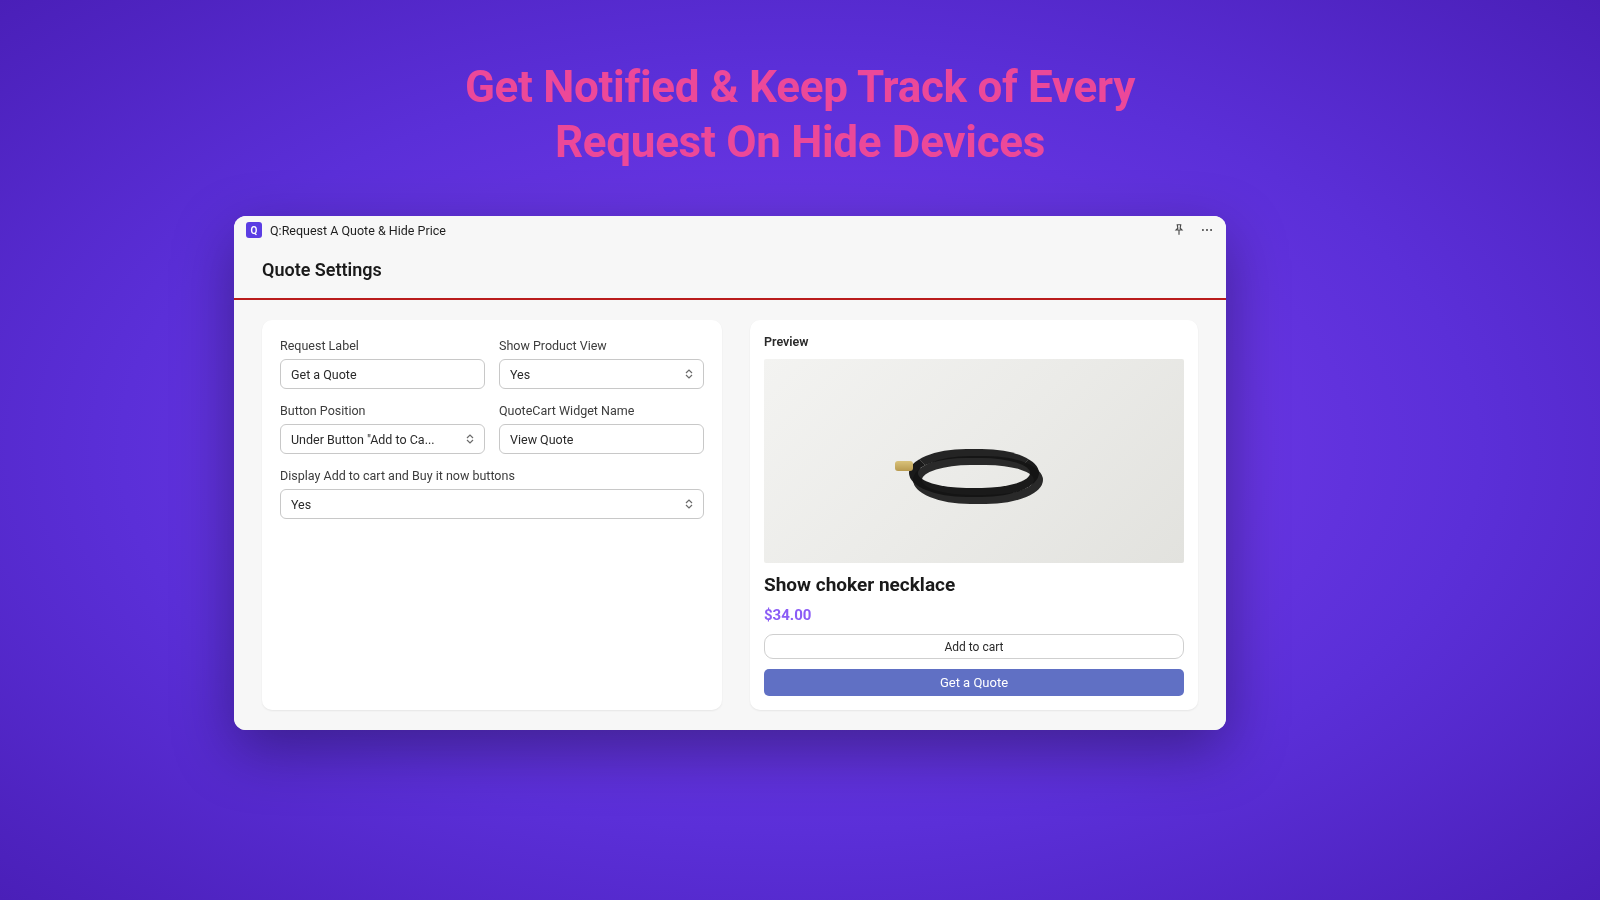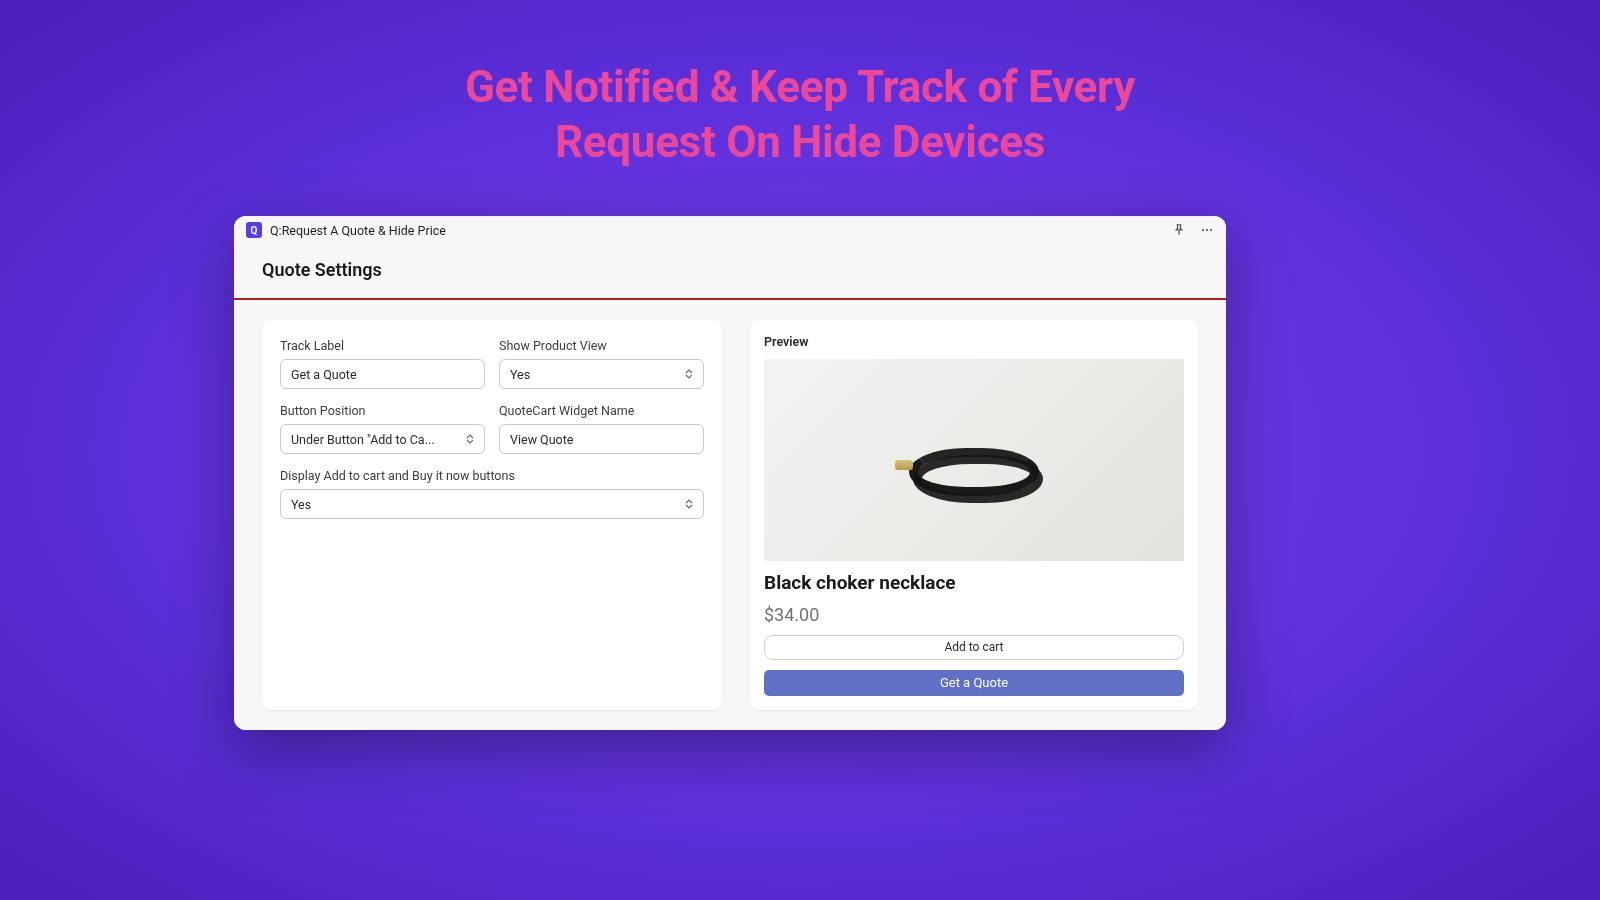--- a/index.html
+++ b/index.html
@@ -24,21 +24,21 @@
 .select-caret{display:flex;flex-direction:column;gap:0;color:#6b6b6b}
 .select-caret svg{display:block}
 .preview-card{flex:1;padding:14px;display:flex;flex-direction:column;gap:10px}
 .preview-label{font-size:12.5px;font-weight:600;color:#2a2a2a}
 .preview-img{width:100%;height:230px;border-radius:2px;background:linear-gradient(135deg,#f3f3f1 0%,#ebebe8 50%,#e2e2de 100%);position:relative;overflow:hidden}
 .choker{position:absolute;left:50%;top:56%;transform:translate(-50%,-50%)}
 .ring{width:130px;height:48px;border:9px solid #1a1a1a;border-radius:62px/26px;border-top-color:#242424}
 .ring2{position:absolute;top:7px;left:4px;width:130px;height:48px;border:9px solid #141414;border-radius:62px/26px;opacity:.9}
 .clasp{position:absolute;left:-14px;top:12px;width:18px;height:10px;background:linear-gradient(#d9c27a,#b89a4f);border-radius:3px}
 .prod-title{font-size:19px;font-weight:700;color:#1a1a1a}
-.prod-price{font-size:18px;font-weight:400;color:#737373}
+.prod-price{font-size:15px;font-weight:700;color:#8b5cf6}
 .atc-btn{height:28px;border:1px solid #cfcfcf;border-radius:9px;background:#fff;font-size:12px;color:#2a2a2a;display:flex;align-items:center;justify-content:center;cursor:pointer}
 .quote-btn{height:30px;border-radius:5px;background:#6070c4;color:#fff;font-size:13px;border:none;display:flex;align-items:center;justify-content:center;cursor:pointer}
 </style>
 </head>
 <body>
 
 <div class="hero">
   <div>Get Notified &amp; Keep Track of Every</div>
   <div>Request On Hide Devices</div>
 </div>
@@ -69,21 +69,21 @@
   </div>
 
   <div class="page-header">Quote Settings</div>
 
   <div class="content">
 
     <div class="card settings-card">
 
       <div class="row">
         <div class="field">
-          <div class="label">Track Label</div>
+          <div class="label">Request Label</div>
           <div class="input">
               <span>Get a Quote</span>
             </div>
         </div>
         <div class="field">
           <div class="label">Show Product View</div>
           <div class="select">
             <span>Yes</span>
             <span class="select-caret">
               <svg width="8" height="5" viewBox="0 0 8 5">
@@ -139,21 +139,21 @@
 
     <div class="card preview-card">
       <div class="preview-label">Preview</div>
       <div class="preview-img">
         <div class="choker">
           <div class="ring"></div>
           <div class="ring2"></div>
           <div class="clasp"></div>
         </div>
       </div>
-      <div class="prod-title">Black choker necklace</div>
+      <div class="prod-title">Show choker necklace</div>
       <div class="prod-price">$34.00</div>
       <button class="atc-btn">Add to cart</button>
       <button class="quote-btn">Get a Quote</button>
     </div>
 
   </div>
 
 </div>
 
 </body></html>

